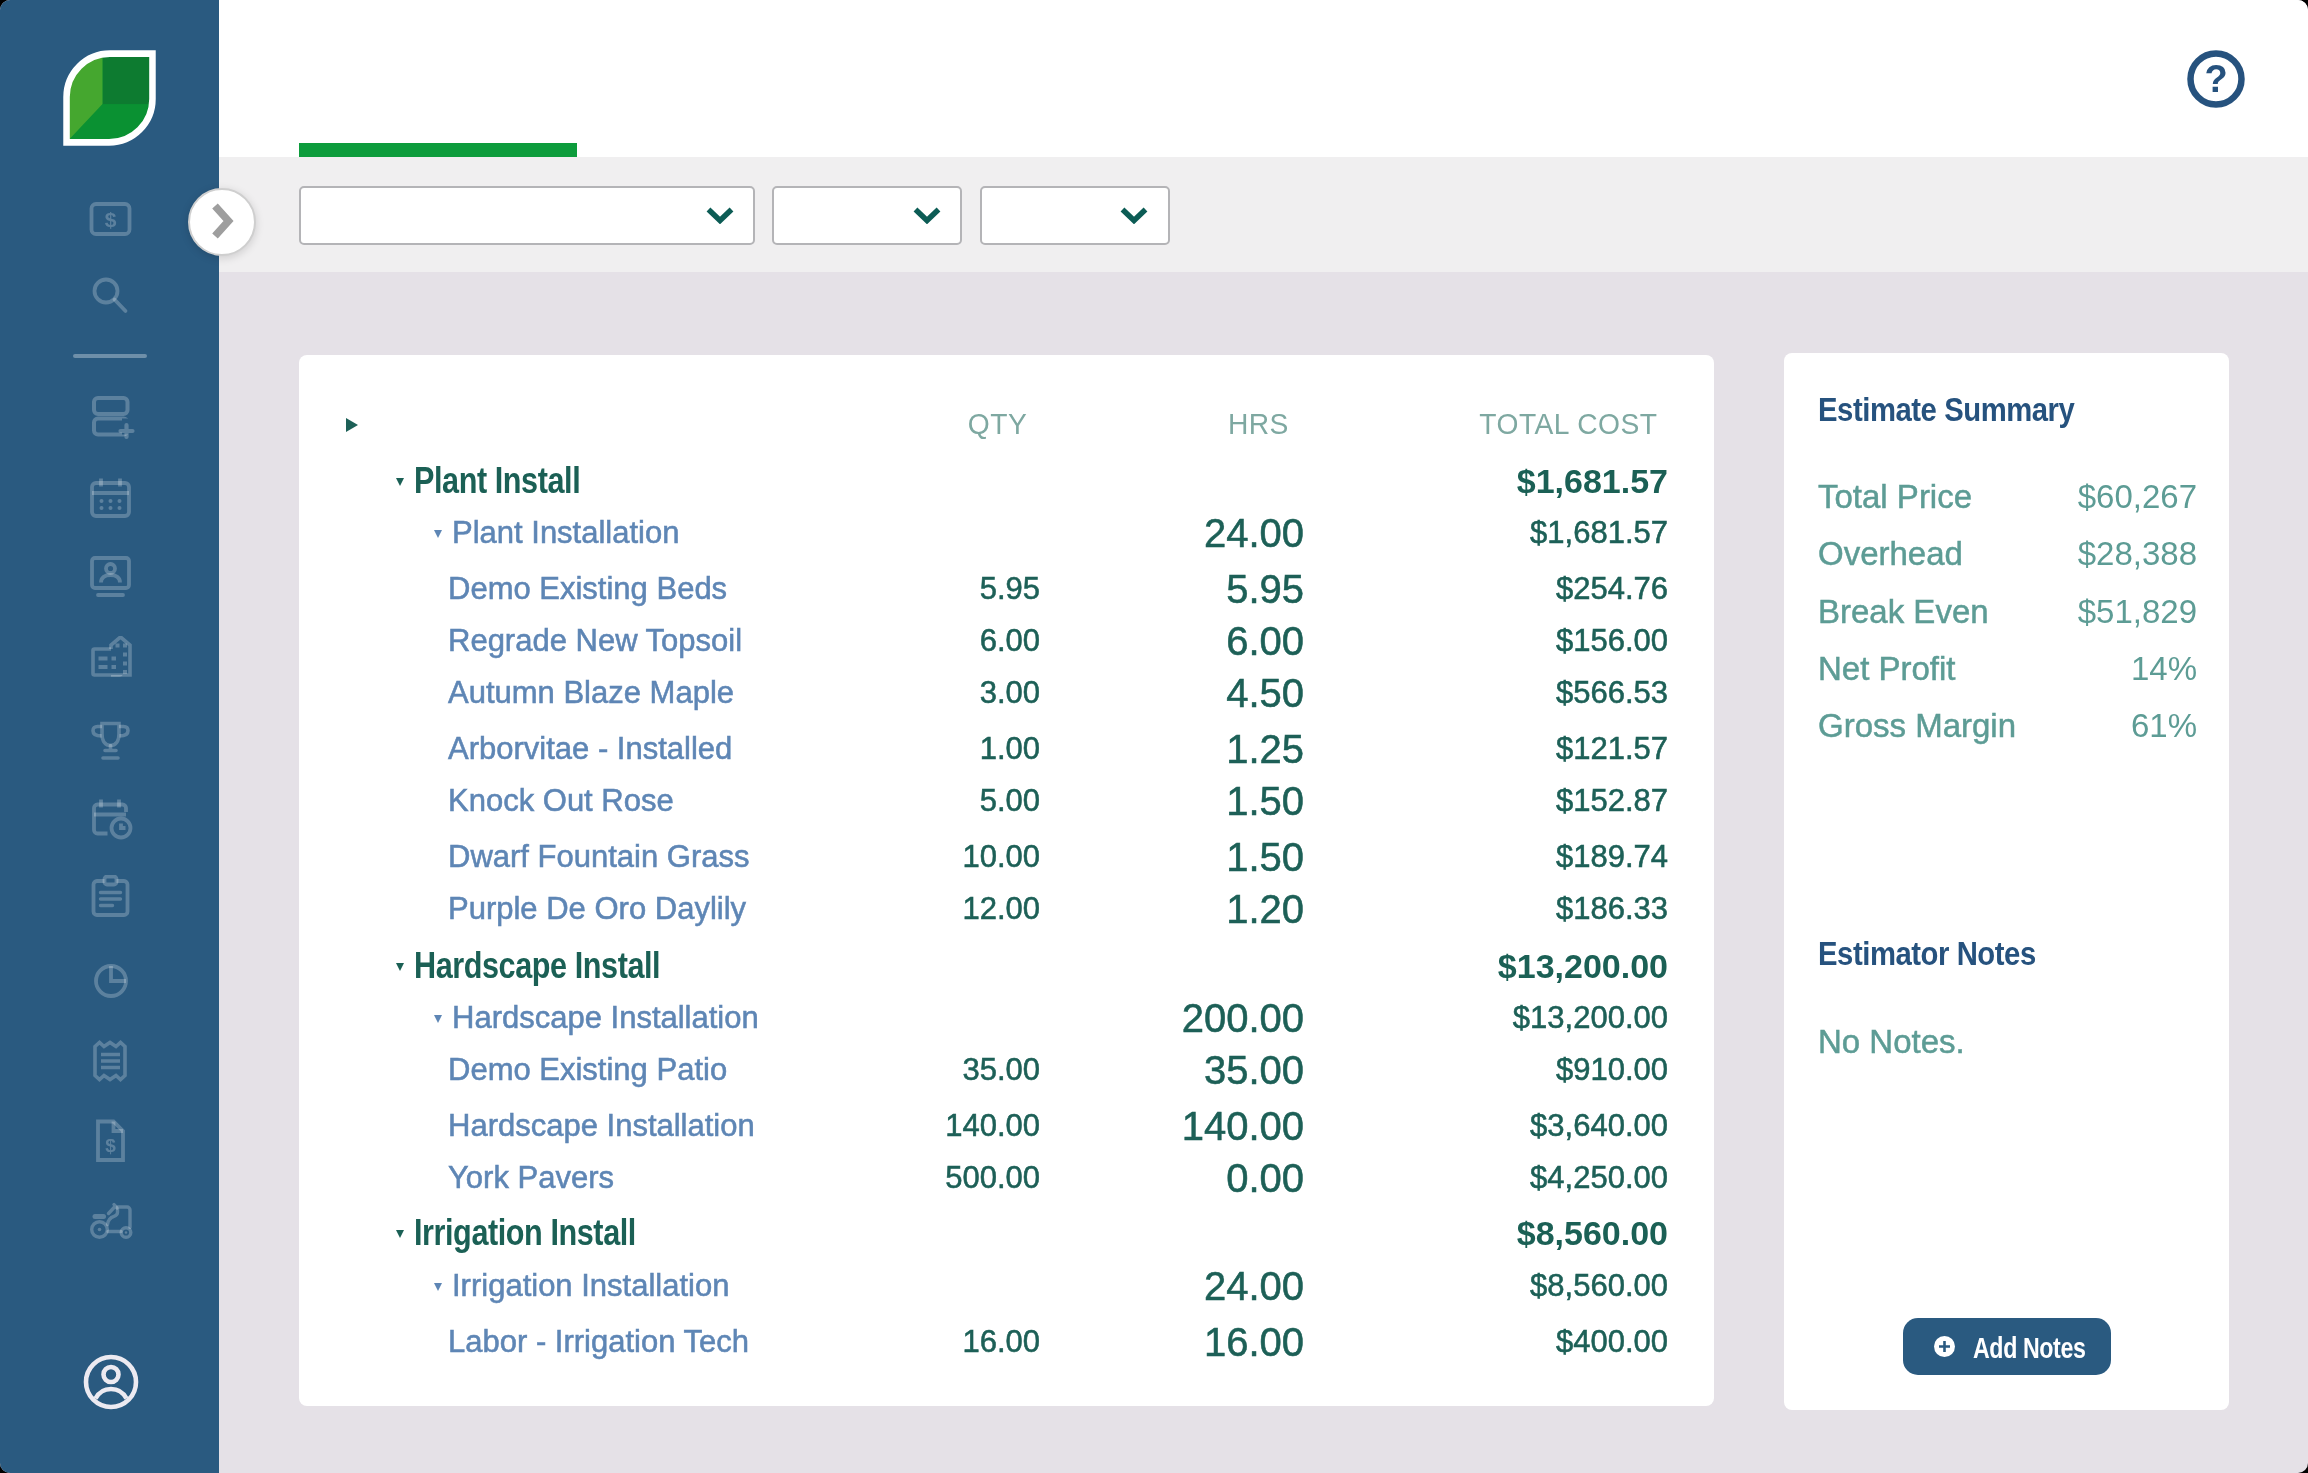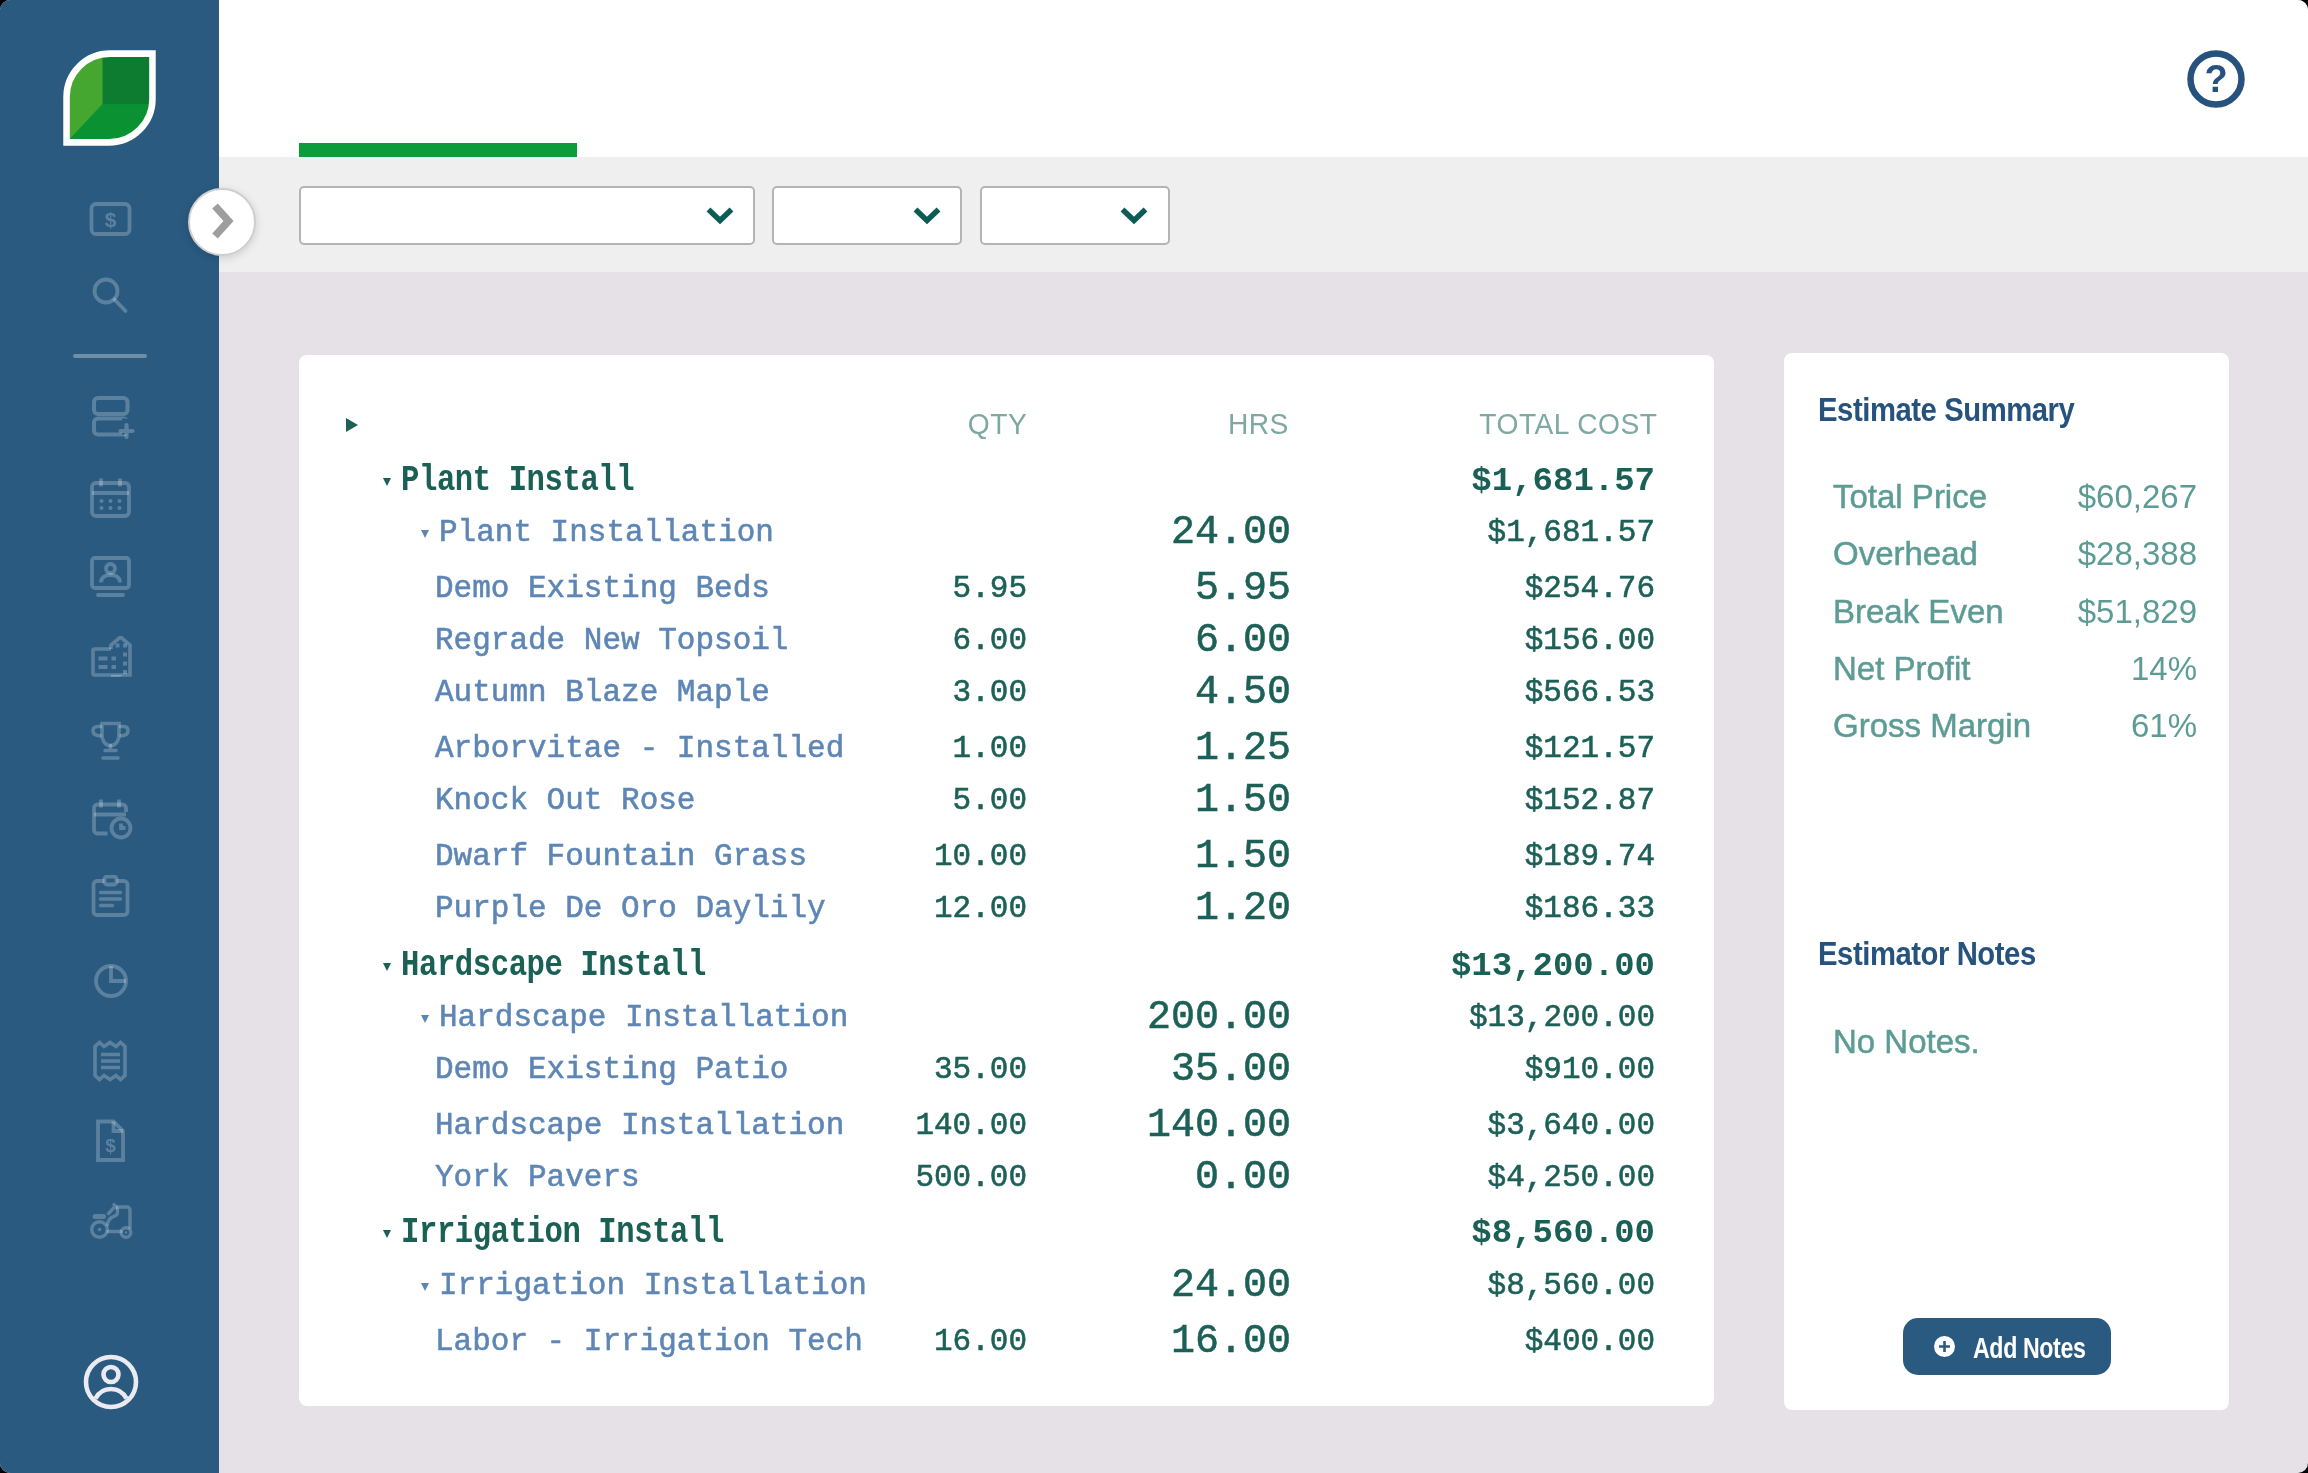--- a/index.html
+++ b/index.html
@@ -17,32 +17,32 @@
   
   #side{left:0;top:0;width:219px;height:1473px;background:#2a5a80;}
   .icon{left:88px;}
   #divider{left:73px;top:354px;width:74px;height:4px;background:rgba(255,255,255,.32);border-radius:2px;}
   
   #cbtn{left:188px;top:188px;width:64px;height:64px;border-radius:50%;background:#fff;border:2px solid #cfcfcf;box-shadow:0 2px 8px rgba(0,0,0,.15);}
   
   #tcard{left:299px;top:355px;width:1415px;height:1051px;background:#fff;border-radius:8px;}
   #scard{left:1784px;top:353px;width:445px;height:1057px;background:#fff;border-radius:8px;}
   
-  .trow{left:301px;width:1415px;height:44px;line-height:44px;font-family:Liberation Mono, monospace;}
+  .trow{left:314px;width:1415px;height:44px;line-height:44px;}
   .tg{position:absolute;left:100px;font-size:36px;font-weight:bold;color:#1b6055;letter-spacing:-.5px;transform:scaleX(.85);transform-origin:left;}
   .ts{position:absolute;left:138px;font-size:31px;color:#5e86b5;-webkit-text-stroke:.55px currentColor;}
   .ti{position:absolute;left:134px;font-size:31px;color:#5e86b5;-webkit-text-stroke:.55px currentColor;}
   .qty{position:absolute;right:689px;font-size:31px;color:#1d6057;-webkit-text-stroke:.55px currentColor;}
   .hrs{position:absolute;right:425px;font-size:40px;color:#1d6057;-webkit-text-stroke:.55px currentColor;}
   .tot{position:absolute;right:61px;font-size:31px;color:#1d6057;-webkit-text-stroke:.55px currentColor;}
   .totg{position:absolute;right:61px;font-size:34px;font-weight:bold;color:#1b6055;}
   .tria{position:absolute;top:19px;width:0;height:0;border-left:4.5px solid transparent;border-right:4.5px solid transparent;}
   .hcol{position:absolute;font-size:30px;color:#7ea8a1;letter-spacing:.5px;transform:scaleX(.94);transform-origin:right;}
   
-  .slab{position:absolute;left:1818px;font-size:33px;color:#5d9c95;line-height:40px;margin-left:15px;-webkit-text-stroke:.5px currentColor;}
+  .slab{position:absolute;left:1818px;font-size:33px;color:#5d9c95;line-height:40px;-webkit-text-stroke:.5px currentColor;}
   .sval{position:absolute;right:111px;font-size:33px;color:#5d9c95;line-height:40px;margin-left:37px;}
   .shead{position:absolute;left:1818px;font-size:34px;font-weight:bold;color:#26527e;line-height:40px;letter-spacing:-.5px;transform:scaleX(.86);transform-origin:left;}
   #abtn{left:1903px;top:1318px;width:208px;height:57px;border-radius:15px;background:#2a5a80;color:#fff;}
 </style>
 </head>
 <body>
 <div id="page">
 
   <div class="abs" id="hdr"></div>
   <div class="abs" id="gbar"></div>

